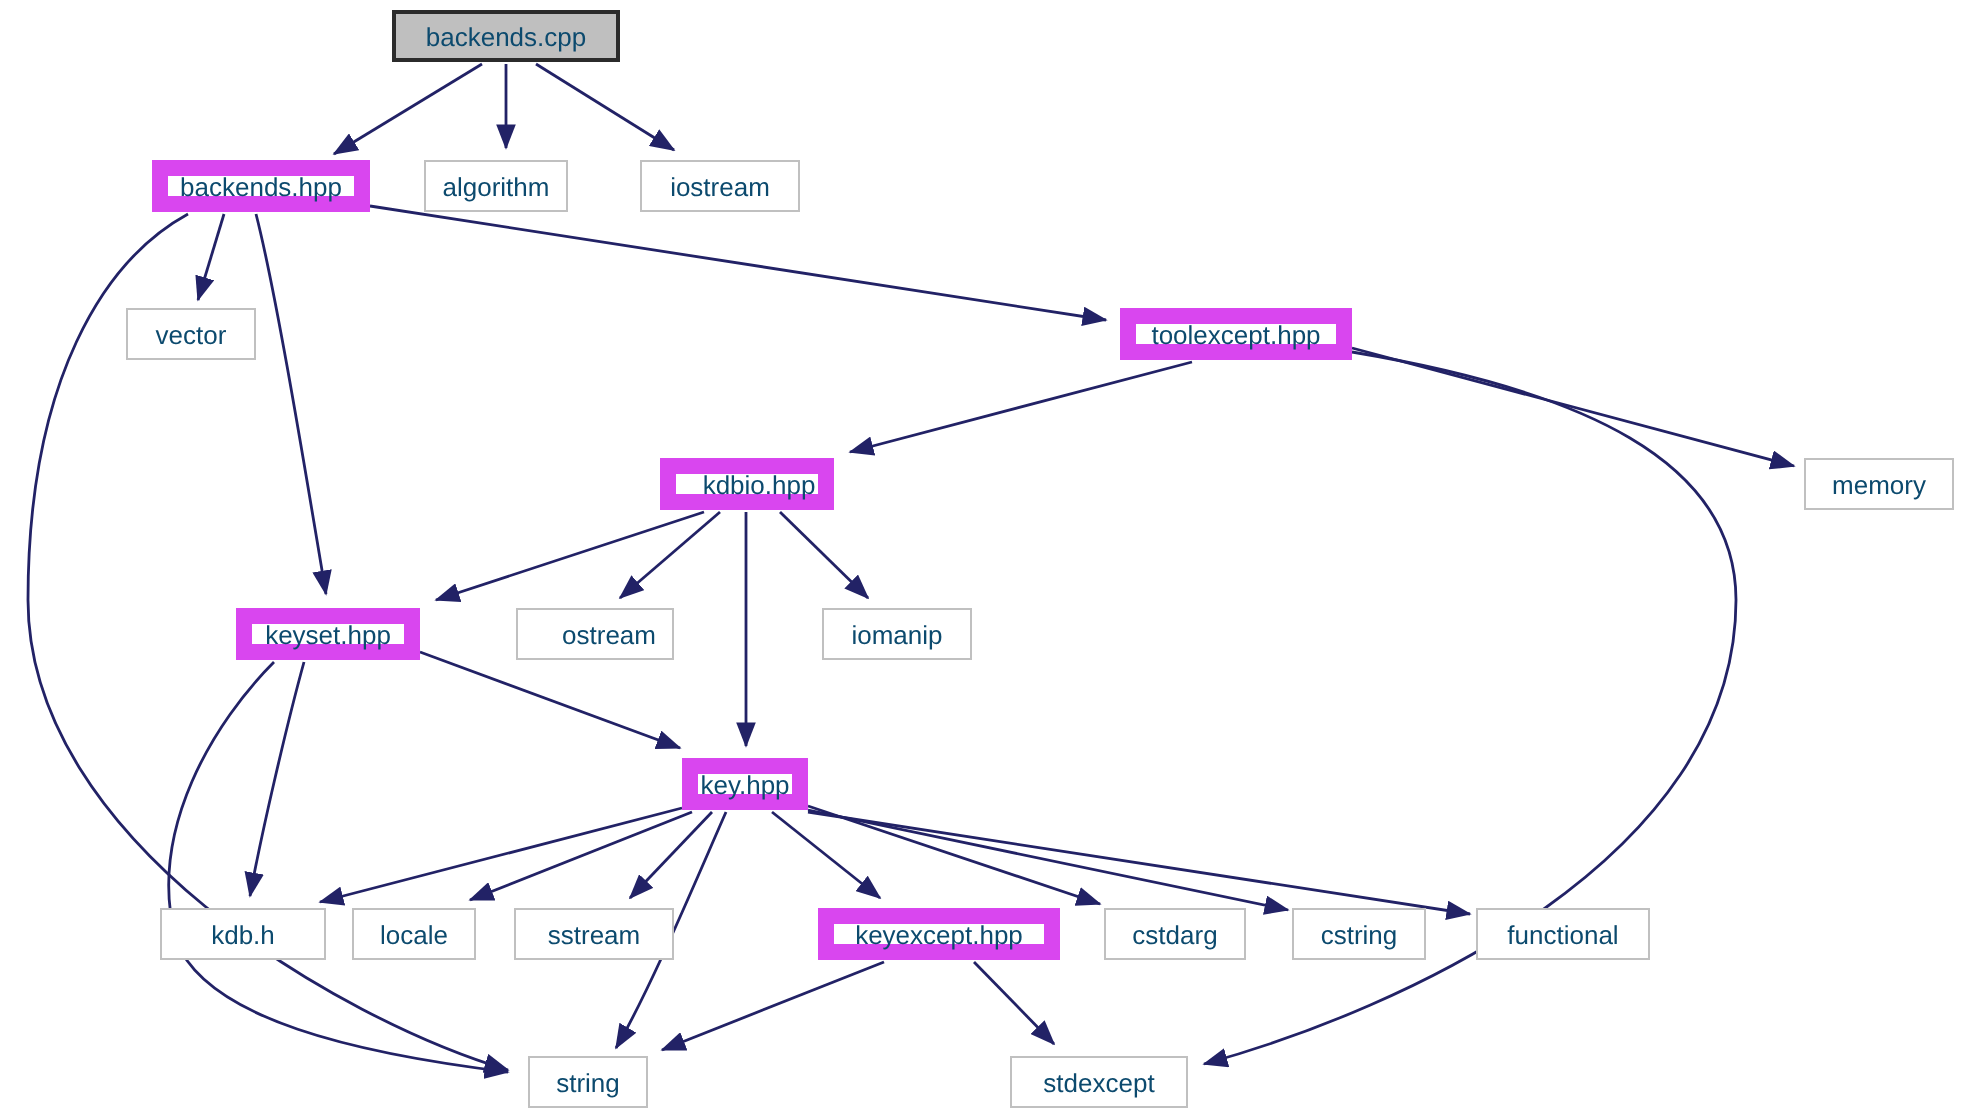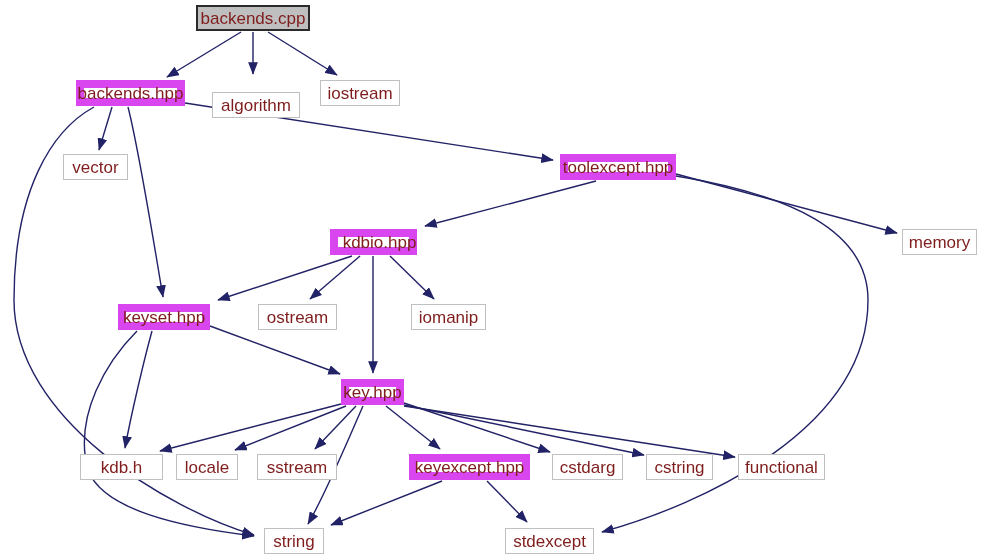--- a/index.html
+++ b/index.html
@@ -26,23 +26,23 @@
     height: 560px;
     pointer-events: none;
   }
   .node {
     position: absolute;
     box-sizing: border-box;
     display: flex;
     align-items: center;
     justify-content: center;
     height: 26px;
-    font-size: 17px;
+    font-size: 13px;
     line-height: 1;
-    color: #7f1d1d;
+    color: #0c4a6e;
     white-space: nowrap;
     background: #ffffff;
     border: 1px solid #c0c0c0;
   }
   .node.local {
     border: 8px solid #d946ef;
     background: #ffffff;
   }
   .node.root {
     border: 2px solid #2b2b2b;
@@ -95,42 +95,42 @@
       </g>
   </svg>
 
   <div id="nodes-group">
       <div class="node root" style="left: 196px; top: 5px; width: 114px;">
         <span class="node-label">backends.cpp</span>
       </div>
       <div class="node local" style="left: 76px; top: 80px; width: 109px;">
         <span class="node-label">backends.hpp</span>
       </div>
-      <div class="node" style="left: 212px; top: 80px; width: 88px; margin-top: 12px;">
+      <div class="node" style="left: 212px; top: 80px; width: 72px;">
         <span class="node-label">algorithm</span>
       </div>
       <div class="node" style="left: 320px; top: 80px; width: 80px;">
         <span class="node-label">iostream</span>
       </div>
       <div class="node" style="left: 63px; top: 154px; width: 65px; justify-content: center;">
         <span class="node-label">vector</span>
       </div>
       <div class="node local" style="left: 560px; top: 154px; width: 116px;">
         <span class="node-label">toolexcept.hpp</span>
       </div>
       <div class="node" style="left: 902px; top: 229px; width: 75px; text-align: right;">
         <span class="node-label">memory</span>
       </div>
       <div class="node local" style="left: 330px; top: 229px; width: 87px; padding-left: 12px;">
         <span class="node-label">kdbio.hpp</span>
       </div>
       <div class="node local" style="left: 118px; top: 304px; width: 92px;">
         <span class="node-label">keyset.hpp</span>
       </div>
-      <div class="node" style="left: 258px; top: 304px; width: 79px;">
+      <div class="node" style="left: 258px; top: 304px; width: 79px; justify-content: flex-end;">
         <span class="node-label">ostream</span>
       </div>
       <div class="node" style="left: 411px; top: 304px; width: 75px;">
         <span class="node-label">iomanip</span>
       </div>
       <div class="node local" style="left: 341px; top: 379px; width: 63px;">
         <span class="node-label">key.hpp</span>
       </div>
       <div class="node" style="left: 80px; top: 454px; width: 83px;">
         <span class="node-label">kdb.h</span>

